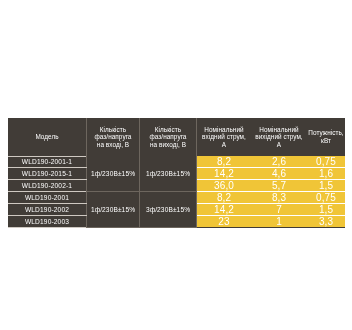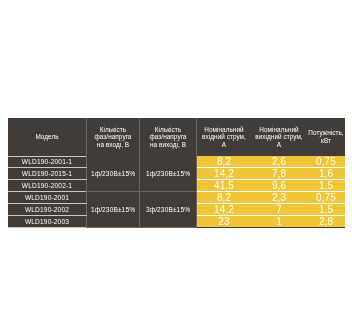--- a/index.html
+++ b/index.html
@@ -146,45 +146,45 @@
         <td class="model">WLD190-2001-1</td>
         <td class="volt" rowspan="3">1ф/230В±15%</td>
         <td class="volt last-div" rowspan="3">1ф/230В±15%</td>
         <td class="num">8,2</td>
         <td class="num">2,6</td>
         <td class="num">0,75</td>
       </tr>
       <tr>
         <td class="model">WLD190-2015-1</td>
         <td class="num">14,2</td>
-        <td class="num">7,8</td>
+        <td class="num">4,6</td>
         <td class="num">1,6</td>
       </tr>
       <tr>
         <td class="model">WLD190-2002-1</td>
-        <td class="num">41,5</td>
-        <td class="num">9,6</td>
+        <td class="num">36,0</td>
+        <td class="num">5,7</td>
         <td class="num">1,5</td>
       </tr>
 
       <tr>
         <td class="model">WLD190-2001</td>
         <td class="volt" rowspan="3">1ф/230В±15%</td>
         <td class="volt last-div" rowspan="3">3ф/230В±15%</td>
         <td class="num">8,2</td>
-        <td class="num">2,3</td>
+        <td class="num">8,3</td>
         <td class="num">0,75</td>
       </tr>
       <tr>
         <td class="model">WLD190-2002</td>
         <td class="num">14,2</td>
         <td class="num">7</td>
         <td class="num">1,5</td>
       </tr>
       <tr>
         <td class="model">WLD190-2003</td>
         <td class="num">23</td>
         <td class="num">1</td>
-        <td class="num">2,8</td>
+        <td class="num">3,3</td>
       </tr>
     </tbody>
   </table>
 </div>
 
 </body></html>

